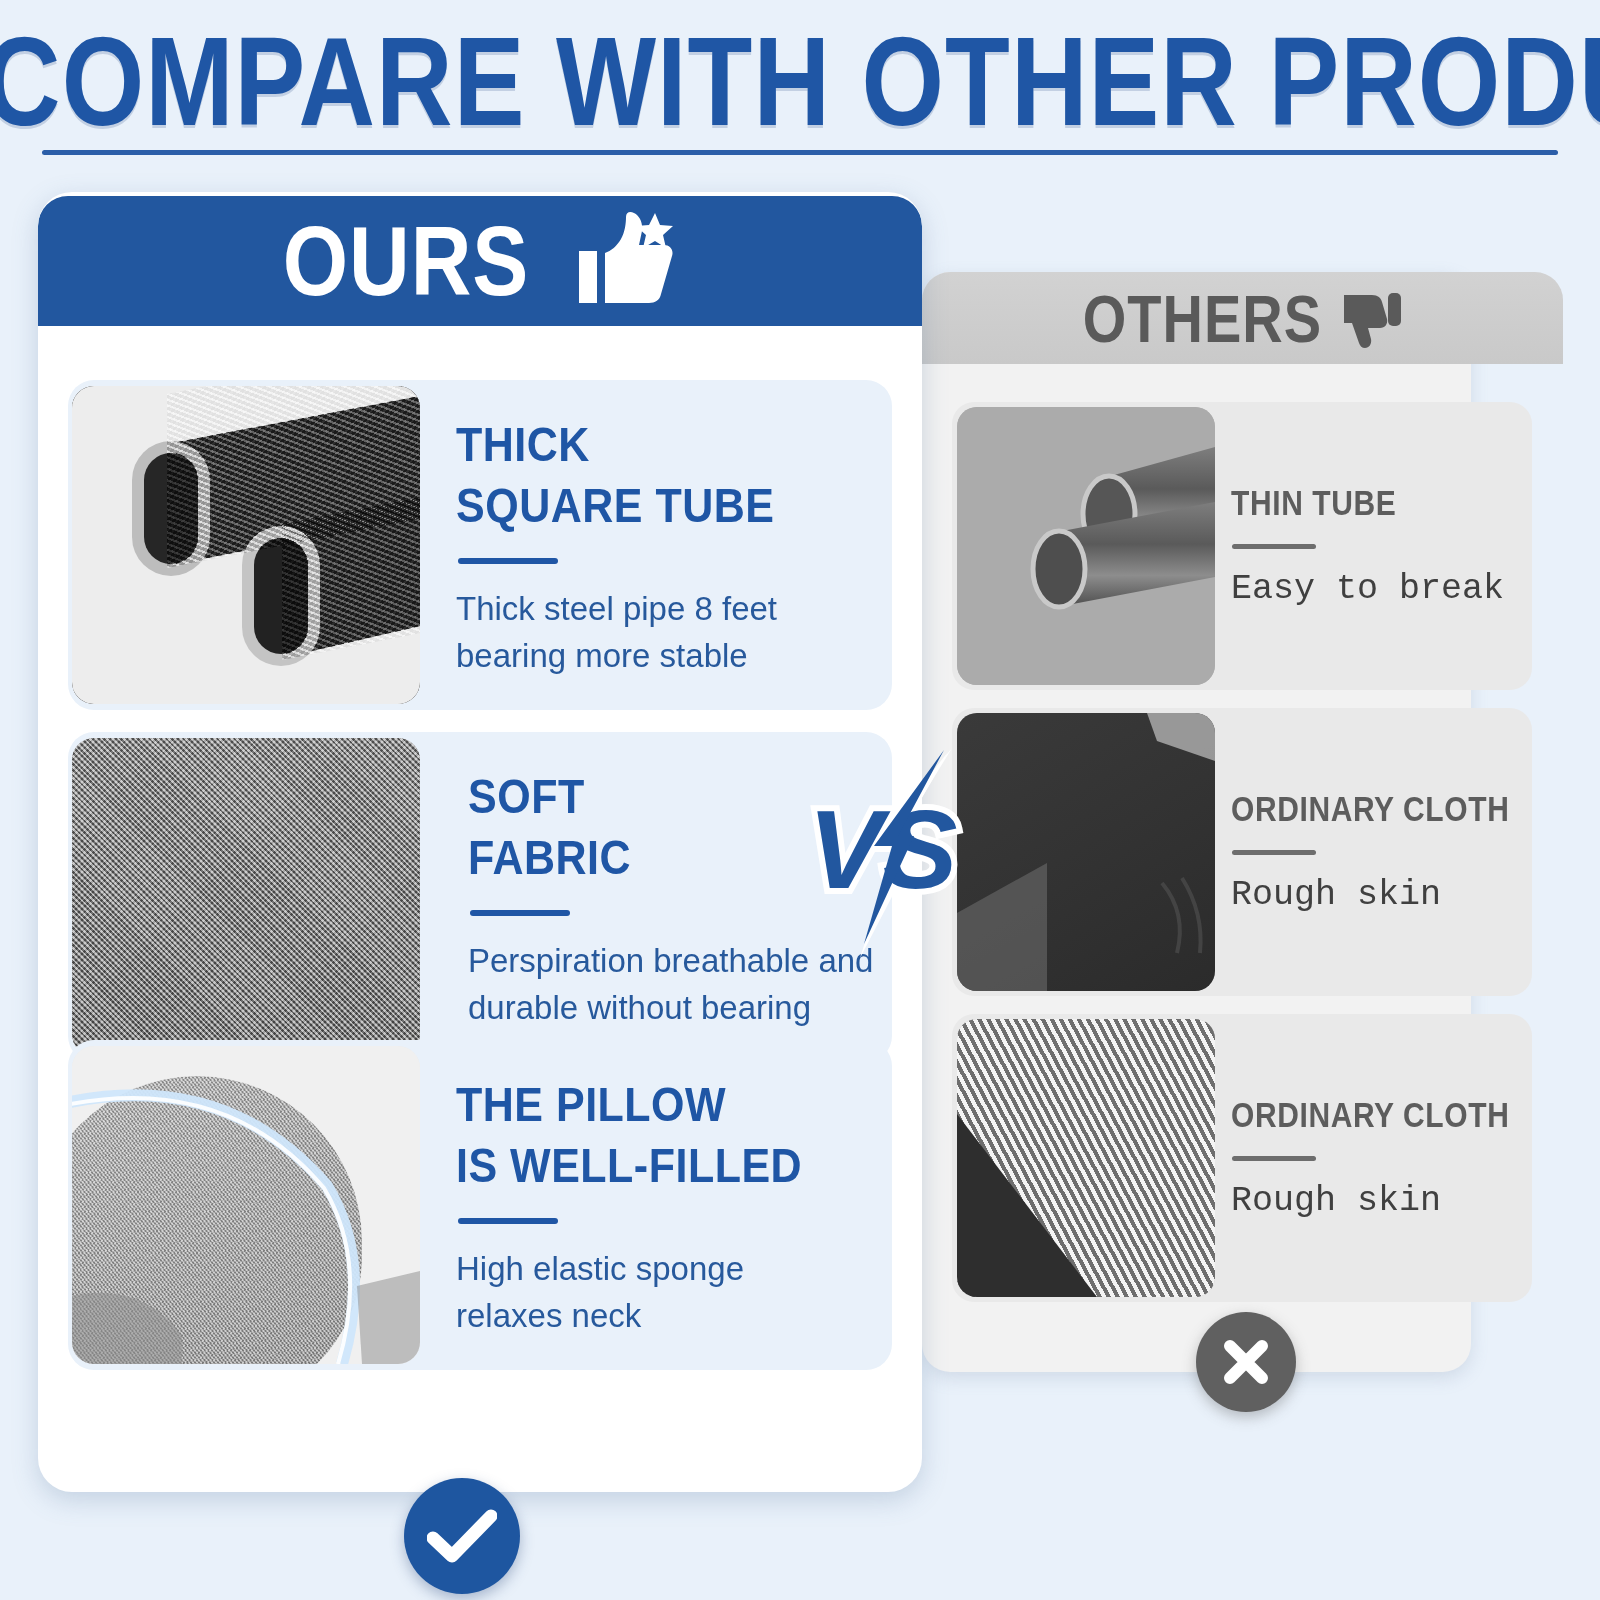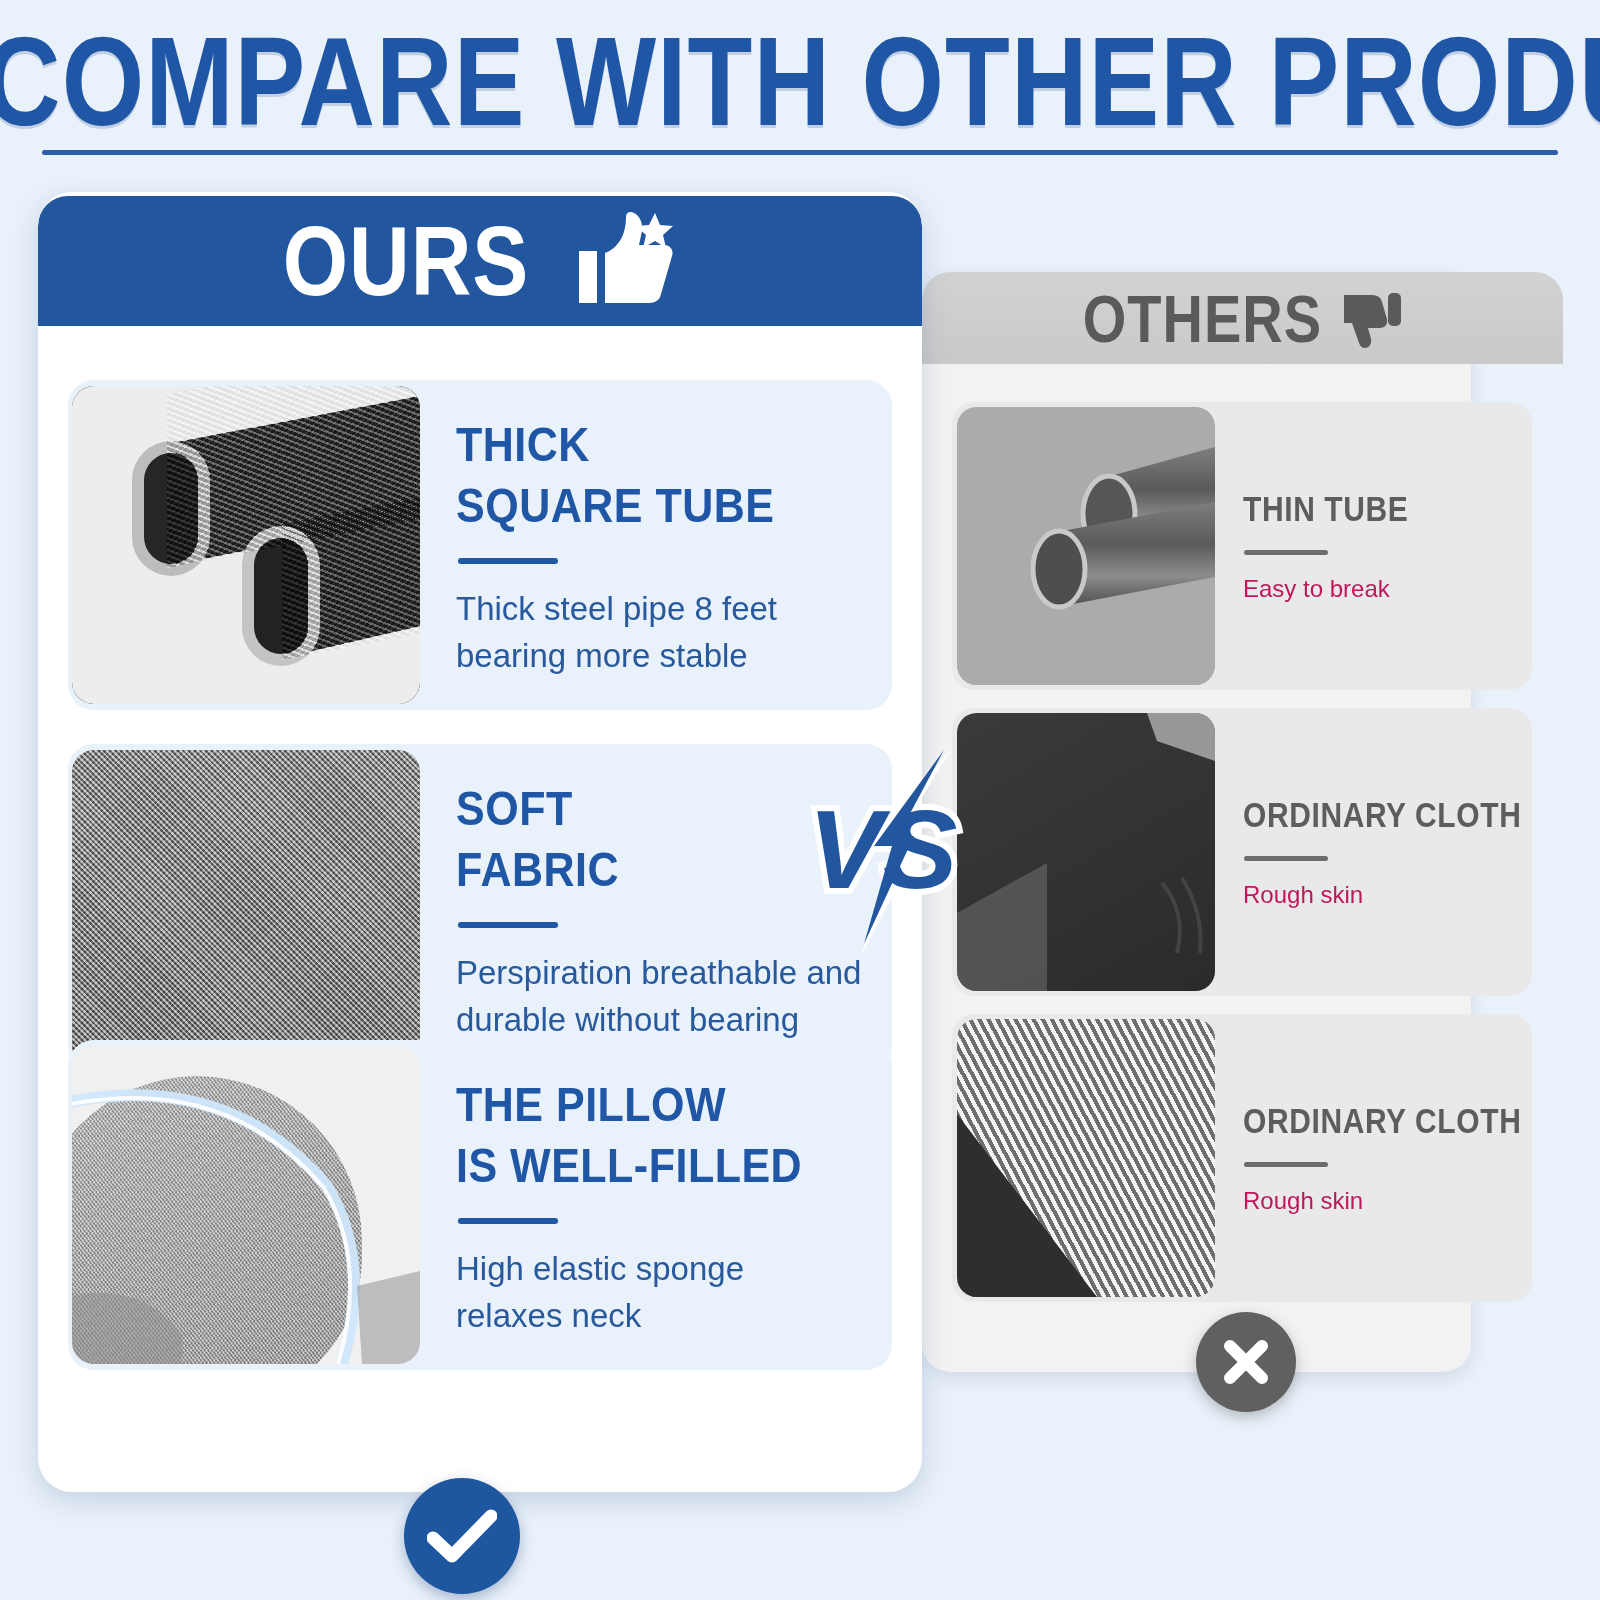--- a/index.html
+++ b/index.html
@@ -70,21 +70,21 @@
     transform:scaleY(1.18);transform-origin:center;
   }
 
   
   .ours-row{
     position:absolute;left:30px;width:824px;height:330px;
     background:#e9f1fa;border-radius:26px;
     display:flex;align-items:center;
   }
   #ours-row-0{top:188px;}
-  #ours-row-1{top:552px;}
+  #ours-row-1{top:540px;gap:12px;}
   #ours-row-2{top:848px;}
 
   .ours-thumb{
     width:348px;height:318px;margin-left:4px;
     border-radius:22px;overflow:hidden;flex:none;position:relative;
     background:#ececec;
   }
   .ours-text{padding-left:36px;padding-right:10px;}
   .feat-h{
     font-family:"Liberation Sans Narrow","Liberation Sans",sans-serif;
@@ -99,28 +99,28 @@
     position:absolute;left:30px;width:580px;height:288px;
     background:#e9e9e9;border-radius:22px;display:flex;align-items:center;
   }
   #oth-row-0{top:130px;}
   #oth-row-1{top:436px;}
   #oth-row-2{top:742px;}
   .oth-thumb{
     width:258px;height:278px;margin-left:5px;border-radius:20px;overflow:hidden;flex:none;
     position:relative;background:#b8b8b8;
   }
-  .oth-text{padding-left:28px;}
+  .oth-text{padding-left:16px;}
   .oth-h{
     font-family:"Liberation Sans Narrow","Liberation Sans",sans-serif;
     font-weight:bold;color:#5d5d5d;font-size:30px;letter-spacing:.6px;
     transform:scaleY(1.16);transform-origin:left top;
   }
   .oth-rule{width:84px;height:5px;background:#6d6d6d;border-radius:3px;margin:26px 0 20px 1px;}
-  .oth-p{color:#be185d;font-size:24px;}
+  .oth-p{color:#404040;font-size:35px;font-family:Liberation Mono, monospace;}
 
   
   .vs-badge{position:absolute;left:802px;top:748px;width:180px;height:210px;}
   .check-badge{
     position:absolute;left:404px;top:1478px;width:116px;height:116px;
     border-radius:50%;background:#1e56a0;
     box-shadow:0 5px 14px rgba(40,70,120,.35);
     display:flex;align-items:center;justify-content:center;
   }
   .x-badge{

